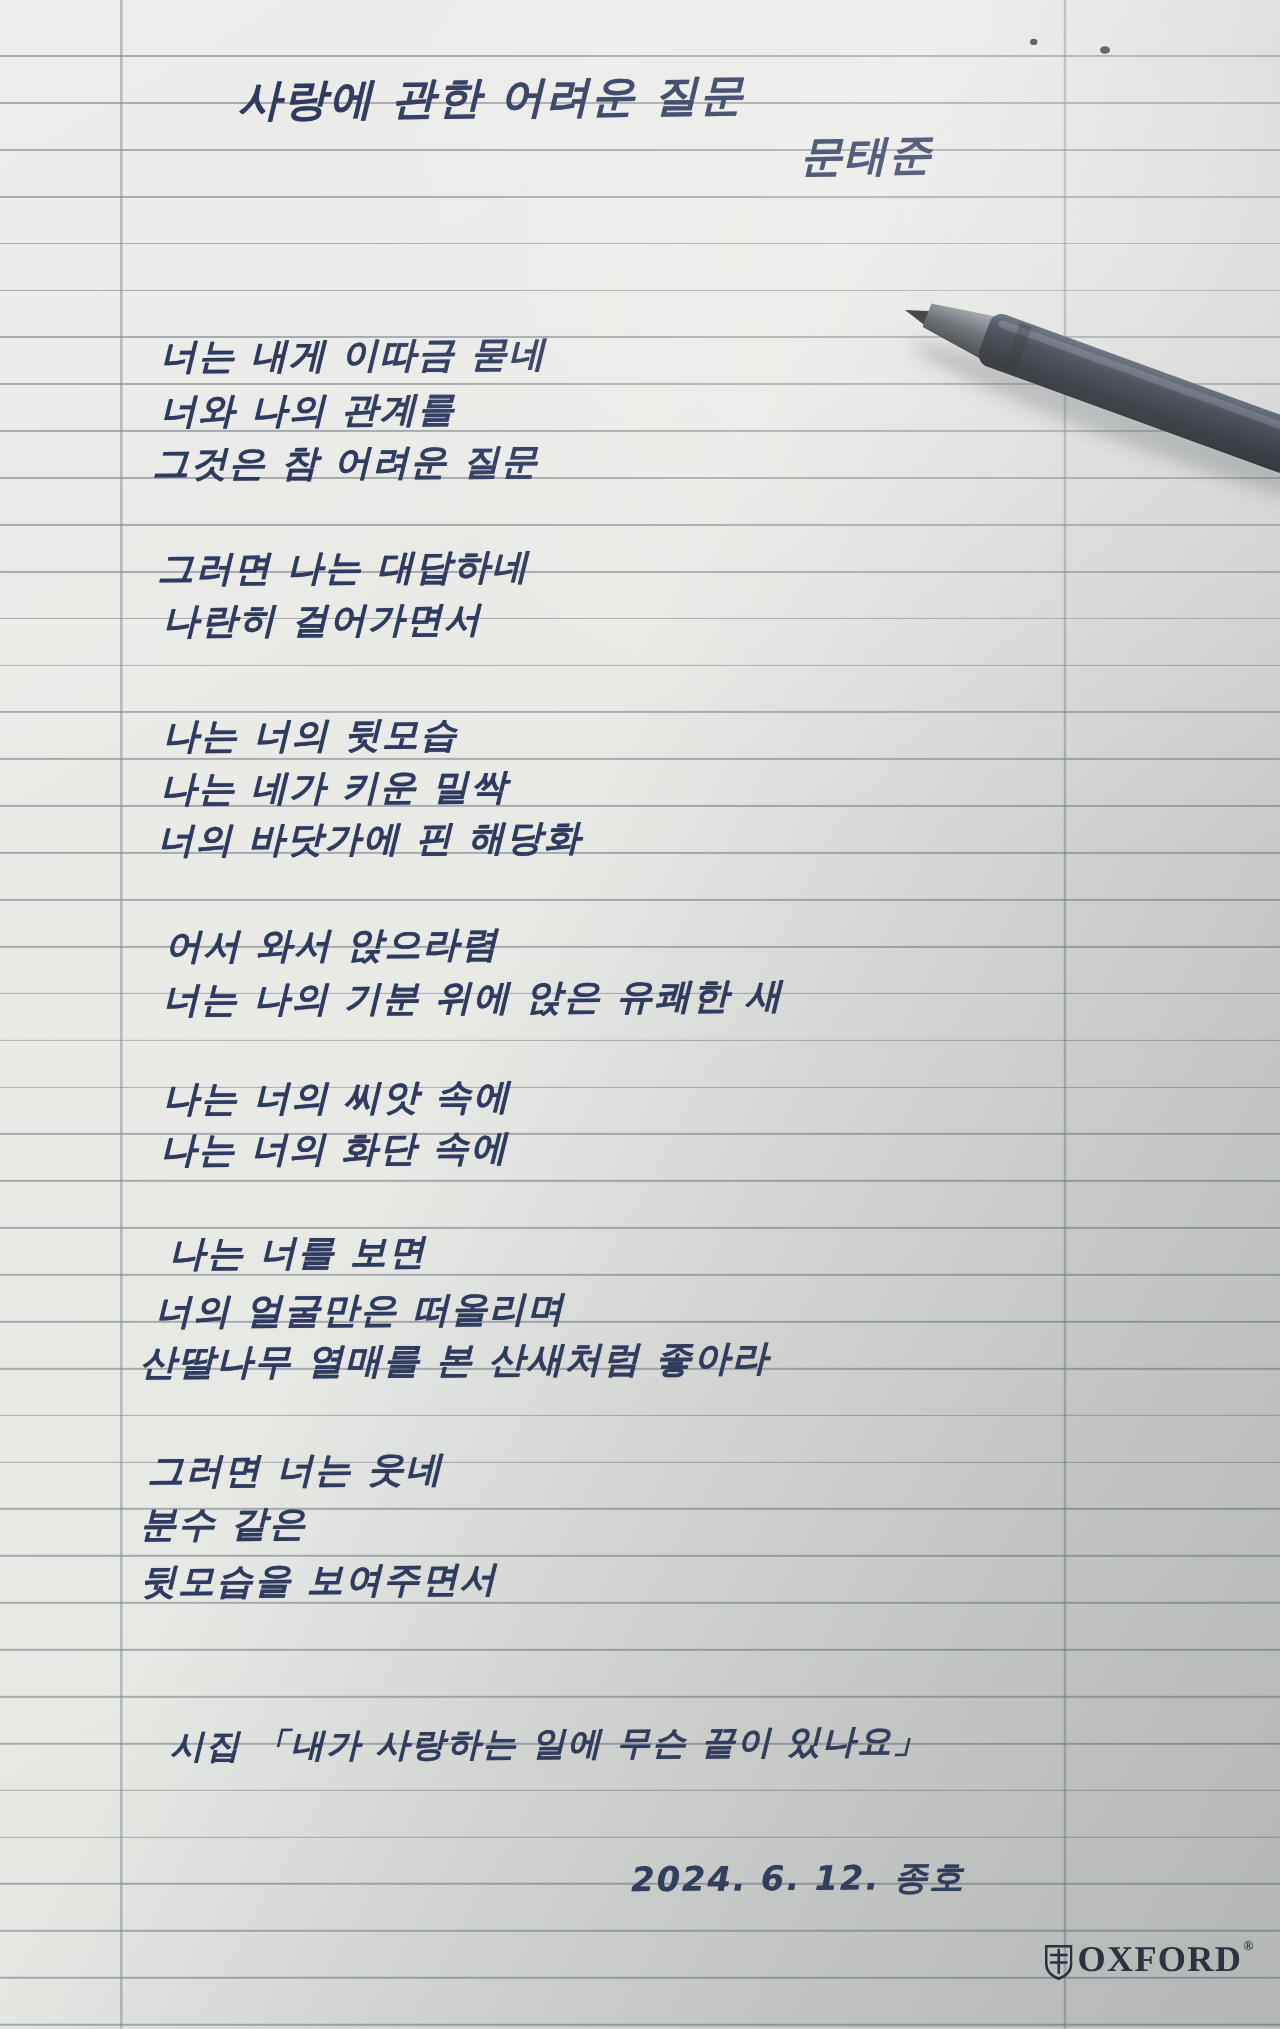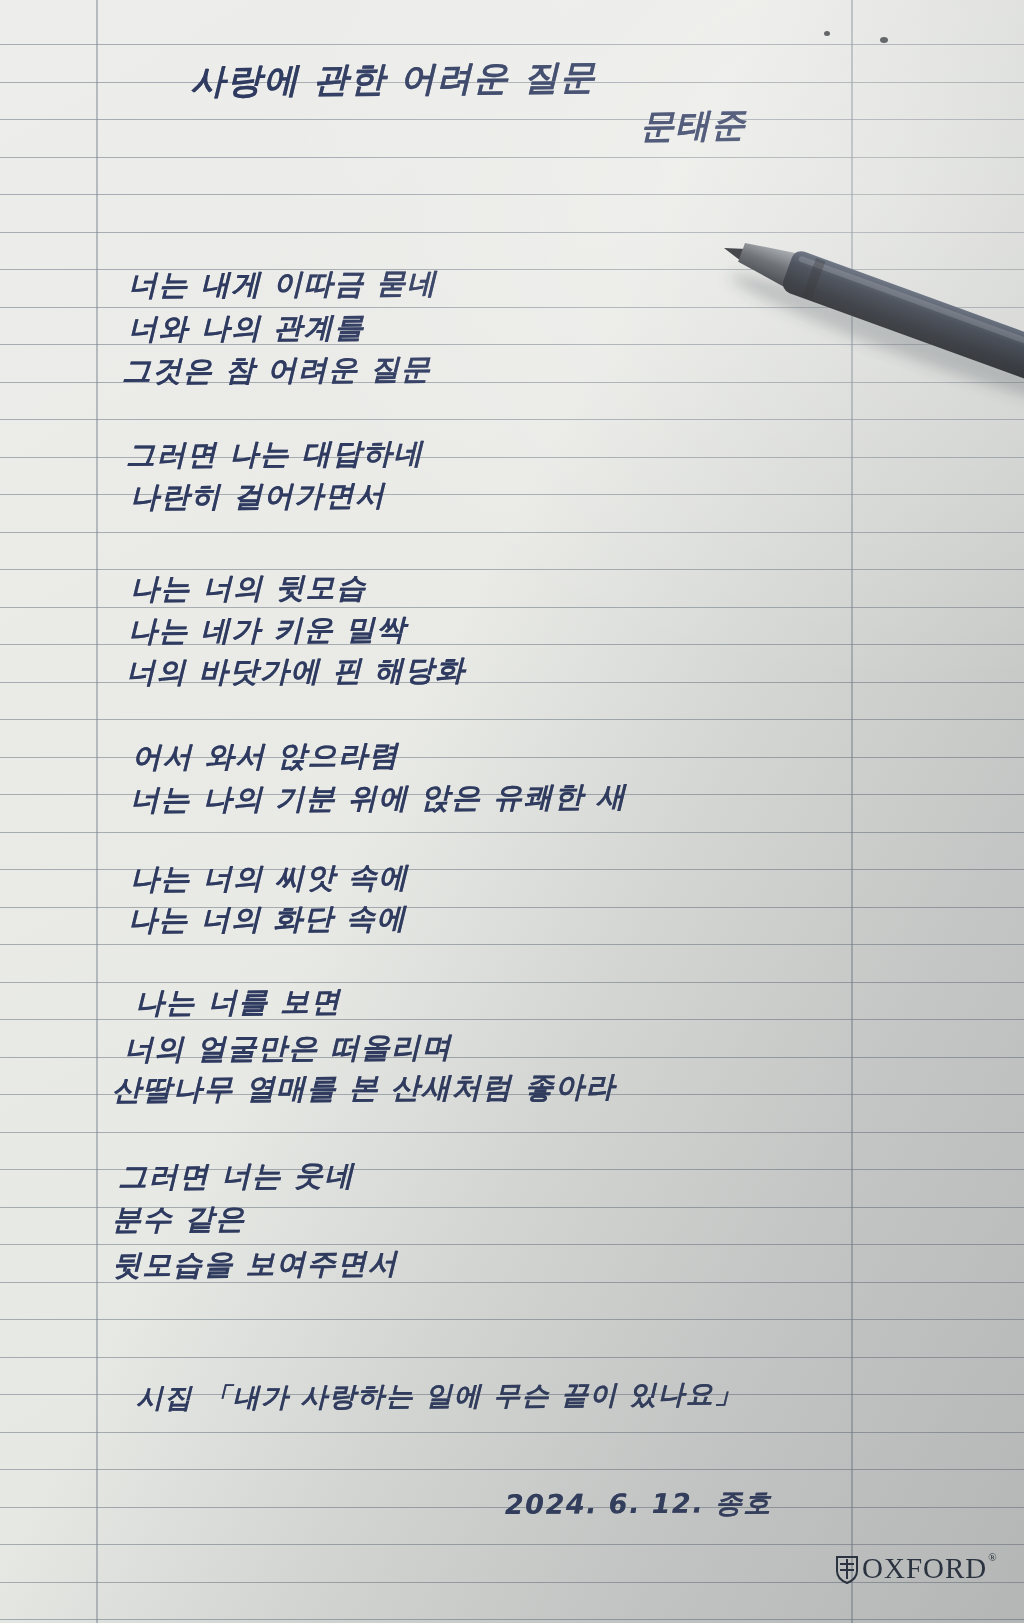--- a/index.html
+++ b/index.html
@@ -24,21 +24,21 @@
   .hw{position:absolute;color:#2e3a5f;font-style:italic;font-weight:600;
       letter-spacing:1.5px;white-space:nowrap;line-height:1;
       text-shadow:0 0 0.6px rgba(46,58,95,0.6);}
   .title{font-size:35px;transform:rotate(-0.6deg);}
   .author{font-size:34px;transform:rotate(-1deg);}
   .poemline{font-size:29px;transform:rotate(-0.4deg);}
   .small{font-size:27px;}
   .dot{position:absolute;border-radius:50%;background:#23262b;opacity:0.85;}
   .pen-wrap{position:absolute;left:694px;top:206px;width:400px;height:230px;}
   .brand{position:absolute;left:836px;top:1554px;display:flex;align-items:flex-start;
-    color:#2b3340;}
+    color:#2b3340;font-weight:bold;}
   .brand .word{font-family:"Liberation Serif","DejaVu Serif",serif;
     font-size:29px;letter-spacing:1px;line-height:1;margin-left:4px;}
   .brand .reg{font-size:11px;line-height:1;margin-left:1px;margin-top:-2px;
     font-family:"Liberation Serif","DejaVu Serif",serif;}
   .crest{margin-top:2px;}
 </style>
 </head>
 <body>
 
 <div class="paper"></div>

